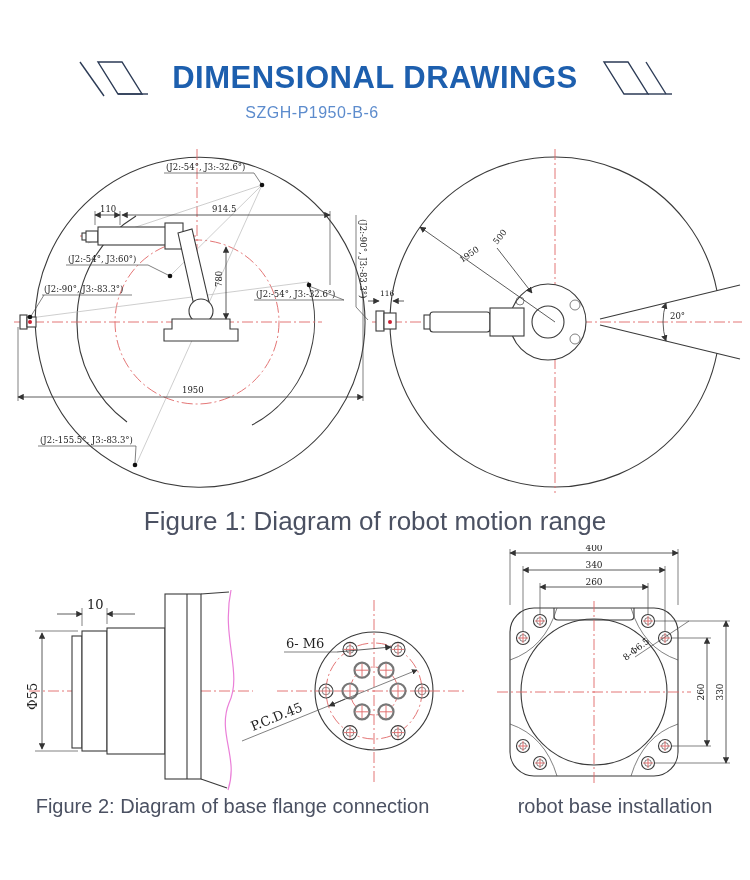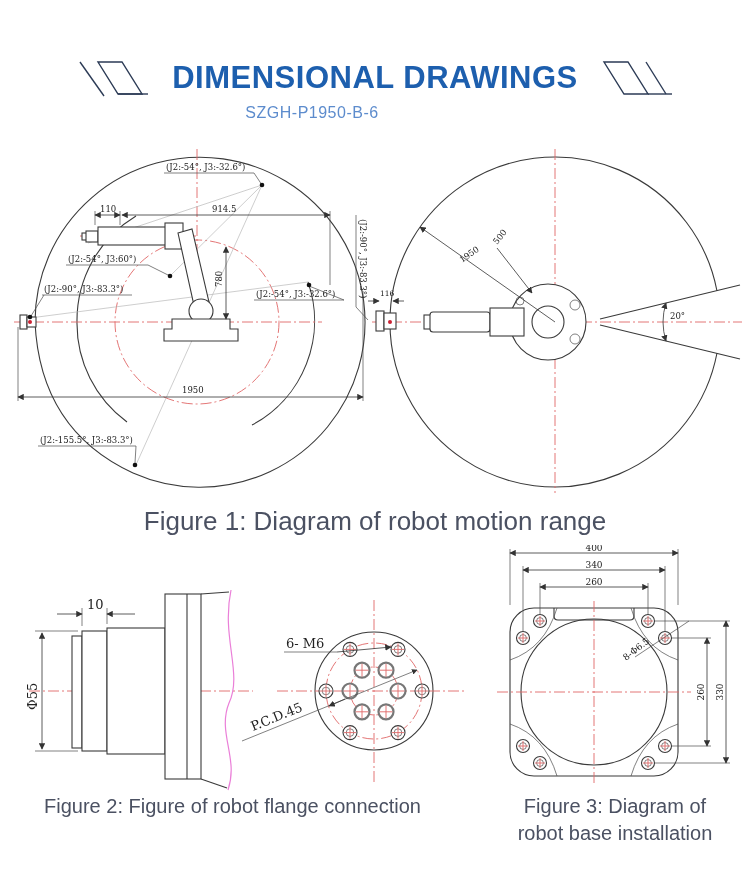--- a/index.html
+++ b/index.html
@@ -392,19 +392,18 @@
         <line class="thin" x1="170" y1="218" x2="245" y2="218"></line>
       <line class="dim" x1="241" y1="76" x2="241" y2="218" marker-start="url(#ar)" marker-end="url(#ar)"></line>
       <text class="t9" x="238" y="147" transform="rotate(-90 238 147)" text-anchor="middle">330</text>
     </g>
     <g>
       <line class="thin" x1="150" y1="112" x2="204" y2="76"></line>
       <text class="t9" x="141" y="116" transform="rotate(-38 141 116)">8-Φ6.5</text>
     </g>
   </svg>
 
-  <div class="cap" style="top:795px;left:0;width:465px">Figure 2: Figure of robot flange connection</div>
+  <div class="cap" style="top:795px;left:0;width:465px">Figure 2: Diagram of base flange connection</div>
   <div class="cap" style="top:793px;left:490px;width:250px;line-height:1.35">
-    <div>Figure 3: Diagram of</div>
     <div>robot base installation</div>
   </div>
 
 </div>
 
 </body></html>

